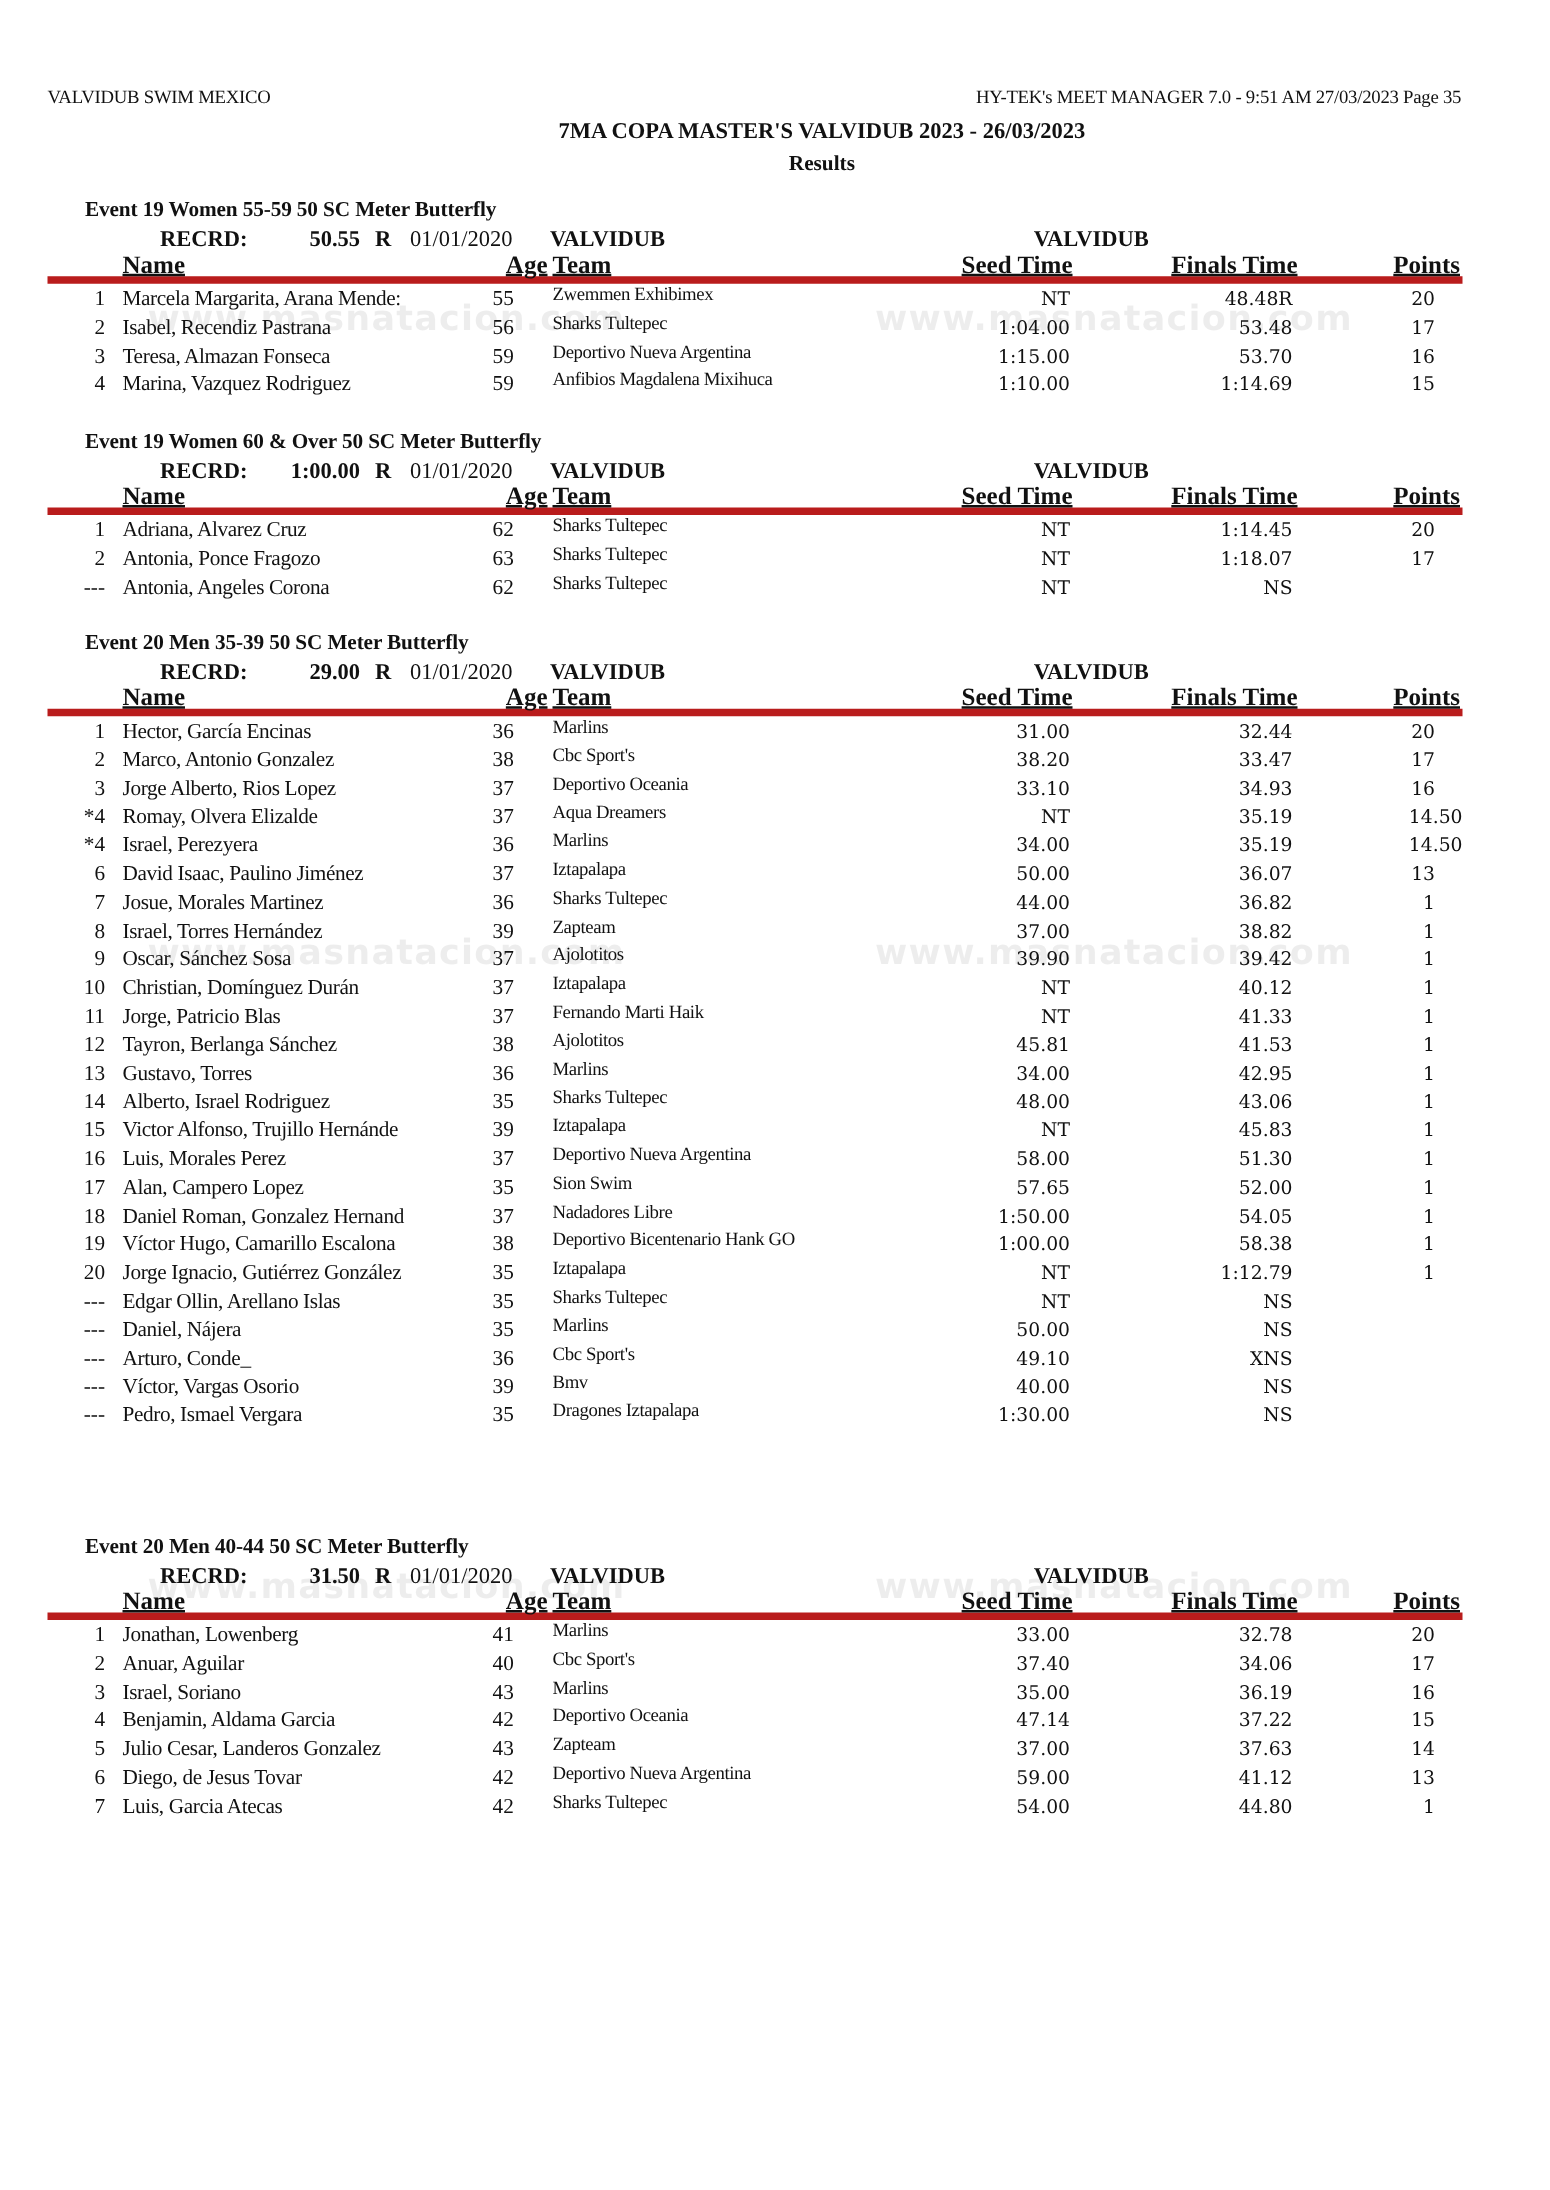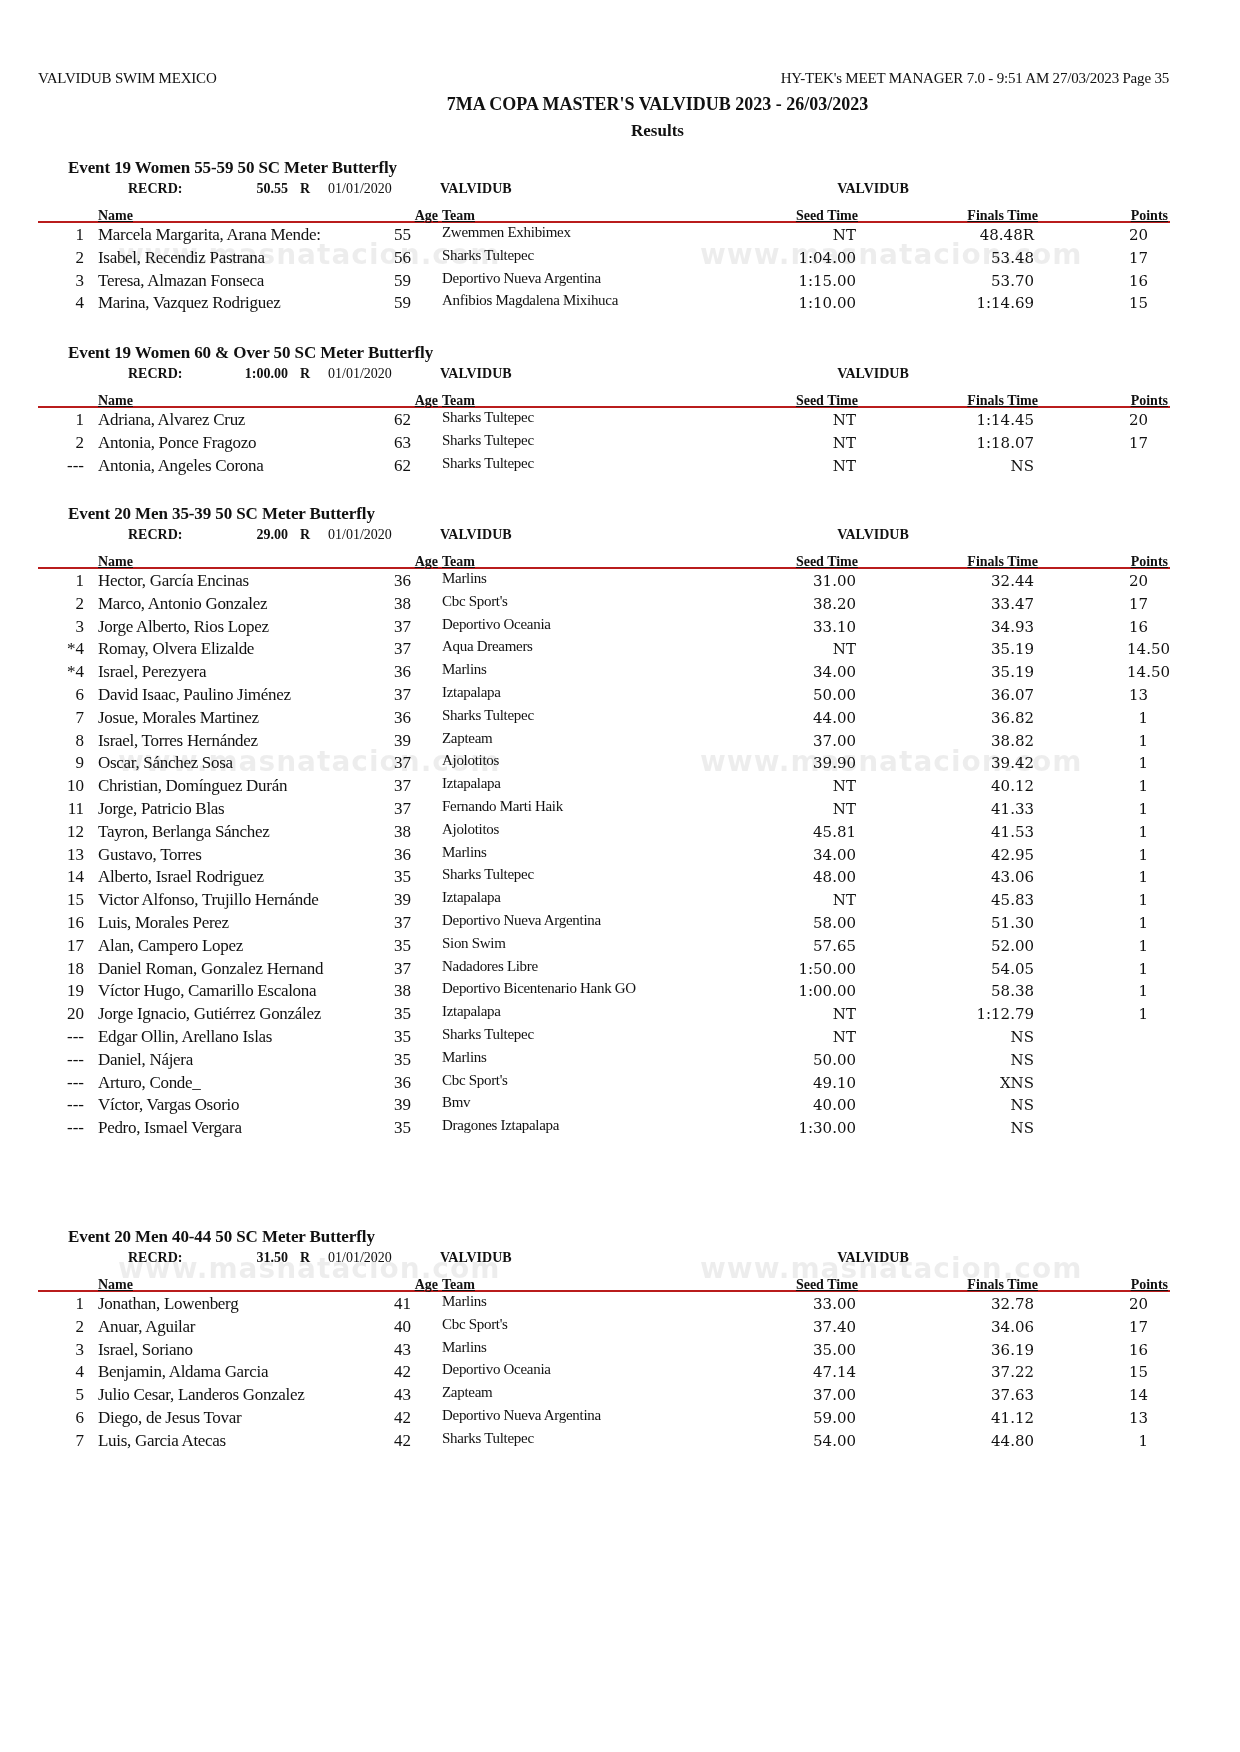--- a/index.html
+++ b/index.html
@@ -9,30 +9,30 @@
     font-family: "Liberation Serif", "DejaVu Serif", serif;
   }
   .page { position: absolute; left: 0; top: 0; width: 1240px; height: 1752px; border-radius: 23px; }
   .hdr-left { position: absolute; left: 38px; top: 70px; font-size: 15px; letter-spacing: -0.2px; }
   .hdr-right { position: absolute; right: 71px; top: 70px; font-size: 15px; letter-spacing: -0.2px; }
   .meet-title { position: absolute; left: 0; width: 1315px; text-align: center; top: 94px; font-size: 18px; font-weight: bold; }
   .results-label { position: absolute; left: 0; width: 1315px; text-align: center; top: 121px; font-size: 17px; font-weight: bold; }
 
   .event { position: absolute; left: 38px; width: 1132px; }
   .ev-title { font-size: 17px; font-weight: bold; height: 22px; line-height: 22px; white-space: nowrap; letter-spacing: -0.1px; margin-left: 30px; }
-  .rec-line { position: relative; height: 20px; font-size: 14px; font-weight: bold; font-family: Liberation Serif, serif; }
+  .rec-line { position: relative; height: 20px; font-size: 18px; font-weight: bold; font-family: Liberation Serif, serif; }
   .rec-line span { position: absolute; top: 2px; white-space: nowrap; }
   .rec-label { left: 90px; }
   .rec-time { left: 140px; width: 110px; text-align: right; }
   .rec-flag { left: 262px; }
   .rec-date { left: 290px; font-weight: normal; }
   .rec-holder { left: 402px; }
   .rec-holder2 { left: 780px; width: 110px; text-align: center; }
 
-  .col-head { position: relative; height: 22px; border-bottom: 2px solid #b91c1c; font-size: 14px; font-weight: bold; }
+  .col-head { position: relative; height: 22px; border-bottom: 6px solid #b91c1c; font-size: 20px; font-weight: bold; }
   .col-head span { position: absolute; bottom: -3px; white-space: nowrap; text-decoration: underline; text-underline-offset: 1px; }
   .ch-name { left: 60px; }
   .ch-age { left: 356px; width: 44px; text-align: right; }
   .ch-team { left: 404px; }
   .ch-seed { left: 690px; width: 130px; text-align: right; }
   .ch-finals { left: 850px; width: 150px; text-align: right; }
   .ch-points { left: 1060px; width: 70px; text-align: right; }
 
   .row { position: relative; height: 22.8px; font-size: 17px; white-space: nowrap; }
   .row span { position: absolute; top: 2px; }

